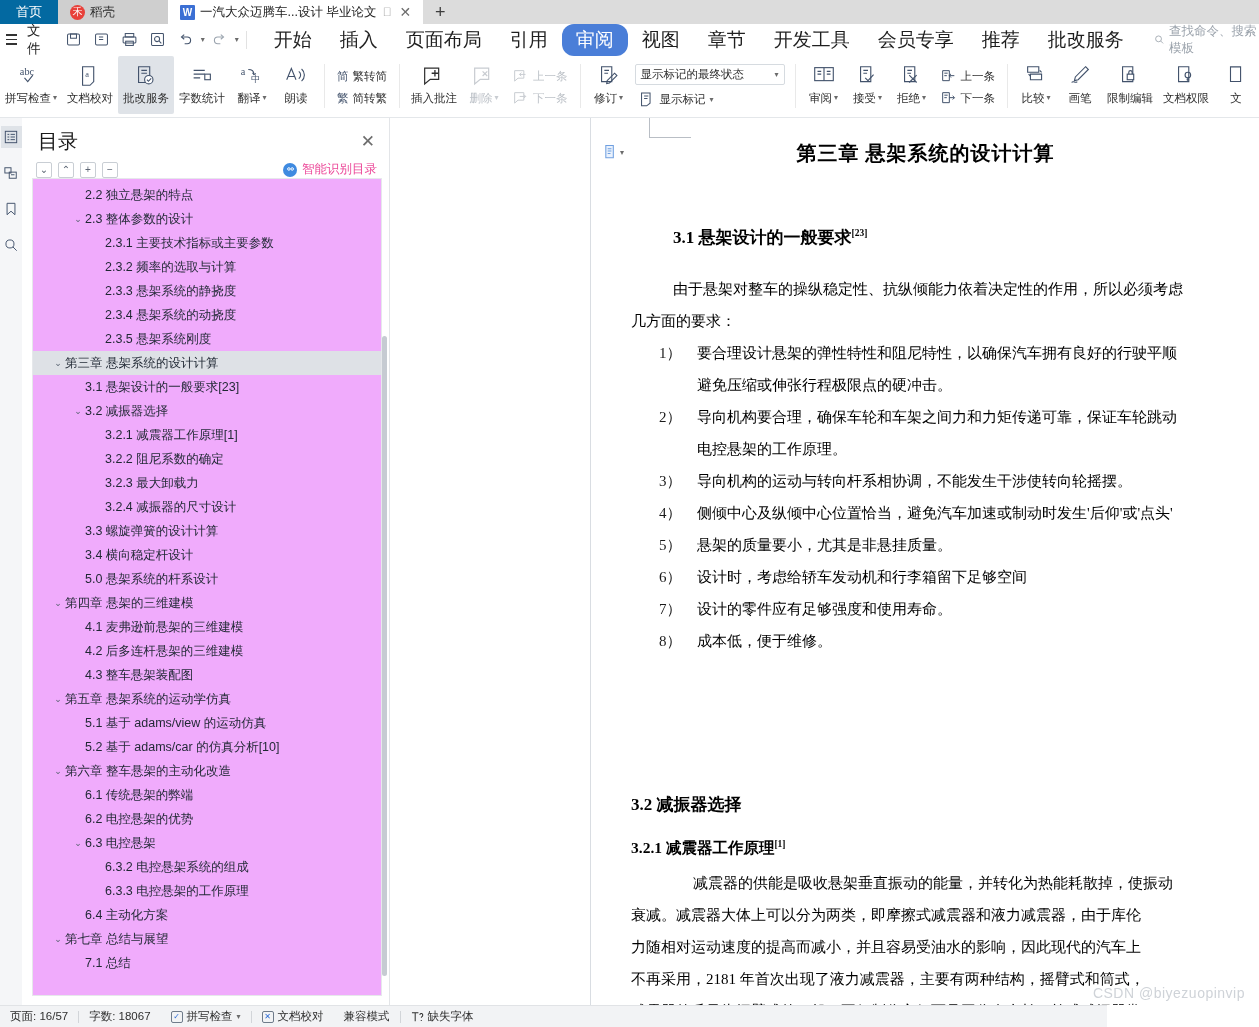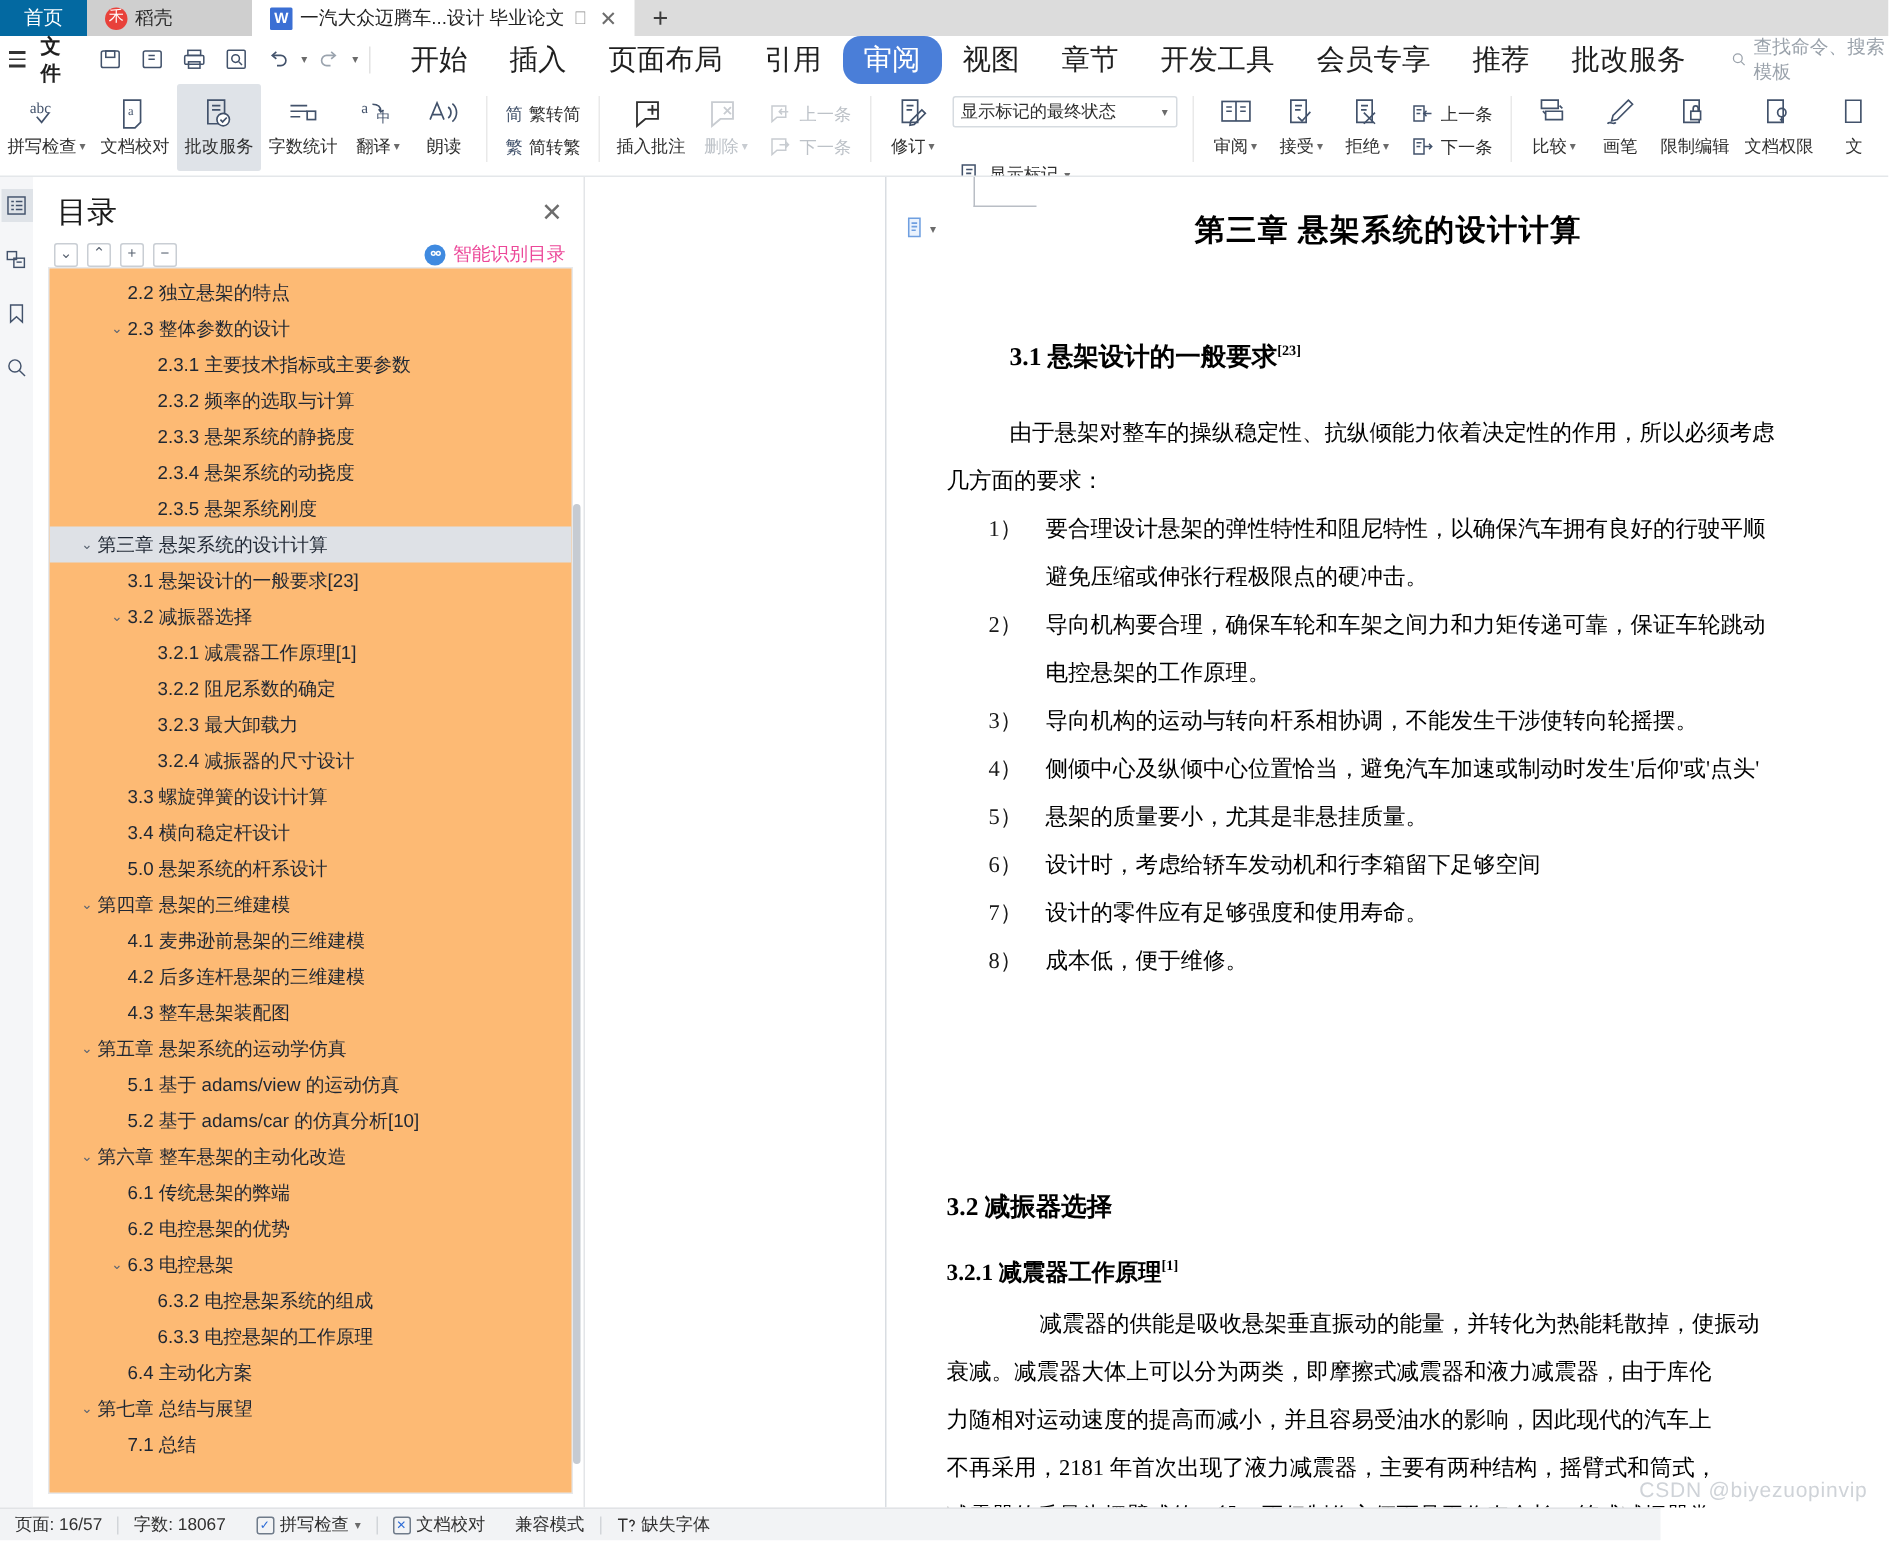--- a/index.html
+++ b/index.html
@@ -40,21 +40,21 @@
   .tab-close { color: #6d6d6d; font-size: 14px; margin-left: 4px; }
   .tab-plus { display:flex; align-items:center; justify-content:center;
               width: 34px; font-size: 18px; color: #3c3c3c; }
 
   
   .menubar {
     position: absolute; top: 24px; left: 0; width: 1259px; height: 32px;
     background: #fff; display: flex; align-items: center;
     border-bottom: 1px solid #fff;
   }
-  .menu-left { display: flex; align-items: center; gap: 4px; padding-left: 6px; font-weight: bold; }
+  .menu-left { display: flex; align-items: center; gap: 4px; padding-left: 6px; }
   .hamburger { display:inline-block; width: 15px; }
   .hamburger i { display:block; height:1.5px; background:#333; margin:3px 0; }
   .menu-file { font-size: 13.5px; color: #1f1f1f; padding: 0 6px; }
   .qat { display: flex; align-items: center; gap: 2px; padding-left: 8px; }
   .qat-btn { width: 26px; height: 24px; display: flex; align-items: center;
              justify-content: center; color: #3a4a63; }
   .vsep { width: 1px; height: 18px; background: #e2e2e2; margin: 0 7px; }
   .ribbon-tabs { display: flex; align-items: center; gap: 0; margin-left: 6px; }
   .rtab { font-size: 19px; color: #1f1f1f; padding: 3px 14px; border-radius: 12px;
           white-space: nowrap; }
@@ -89,21 +89,21 @@
   .rsmall { display: flex; align-items: center; gap: 4px; font-size: 11.5px;
             color: #2f2f2f; padding: 2px 4px; white-space: nowrap; }
   .rsmall.dis { color: #bdc2c8; }
   .rsmall .g { color: #42526b; display:flex; }
   .rsmall.dis .g { color: #c8ccd1; }
   .combo {
     width: 150px; height: 21px; border: 1px solid #d6dbe0; border-radius: 2px;
     display: flex; align-items: center; justify-content: space-between;
     padding: 0 5px; font-size: 11.5px; color: #2f2f2f; background: #fff;
   }
-  .markgroup { display: flex; flex-direction: column; gap: 21px; padding: 8px 4px 0 4px; justify-content: flex-end; }
+  .markgroup { display: flex; flex-direction: column; gap: 4px; padding: 8px 4px 0 4px; justify-content: flex-end; }
 
   
   .rail {
     position: absolute; top: 118px; left: 0; width: 22px; height: 887px;
     background: #f5f6f8; display: flex; flex-direction: column;
     align-items: center; padding-top: 8px; gap: 14px;
   }
   .rail-btn { width: 21px; height: 22px; display: flex; align-items: center;
               justify-content: center; color: #42526b; }
   .rail-btn.active { background: #dfe3e8; }
@@ -121,21 +121,21 @@
                padding: 4px 12px 6px 14px; }
   .toc-btns { display: flex; gap: 6px; }
   .tbtn { width: 16px; height: 16px; border: 1px solid #c9ced4; border-radius: 2px;
           display: flex; align-items: center; justify-content: center;
           font-size: 10px; color: #5a6472; background: #fff; }
   .smart { display: flex; align-items: center; gap: 5px; font-size: 12.5px; color: #ec4899; }
   .smart-dot { width: 14px; height: 14px; border-radius: 50%; background: #3f8ae0;
                display:flex; align-items:center; justify-content:center; }
   .toc-list {
     position: absolute; top: 60px; left: 10px; width: 350px; height: 818px;
-    border: 1px solid #e6e8eb; background: #fdba74; overflow: hidden;
+    border: 1px solid #e6e8eb; background: #f0abfc; overflow: hidden;
     padding: 4px 0;
   }
   .toc-row { display: flex; align-items: center; height: 24px; font-size: 12.5px;
              color: #1f2733; white-space: nowrap; }
   .toc-row.sel { background: #dee1e6; }
   .toc-arrow { width: 14px; text-align: center; font-size: 9px; color: #5a6472; flex:0 0 14px; }
   .toc-lvl1 { padding-left: 18px; }
   .toc-lvl2 { padding-left: 38px; }
   .toc-lvl3 { padding-left: 58px; }
   .toc-scroll { position: absolute; top: 218px; right: 2px; width: 5px; height: 640px;

